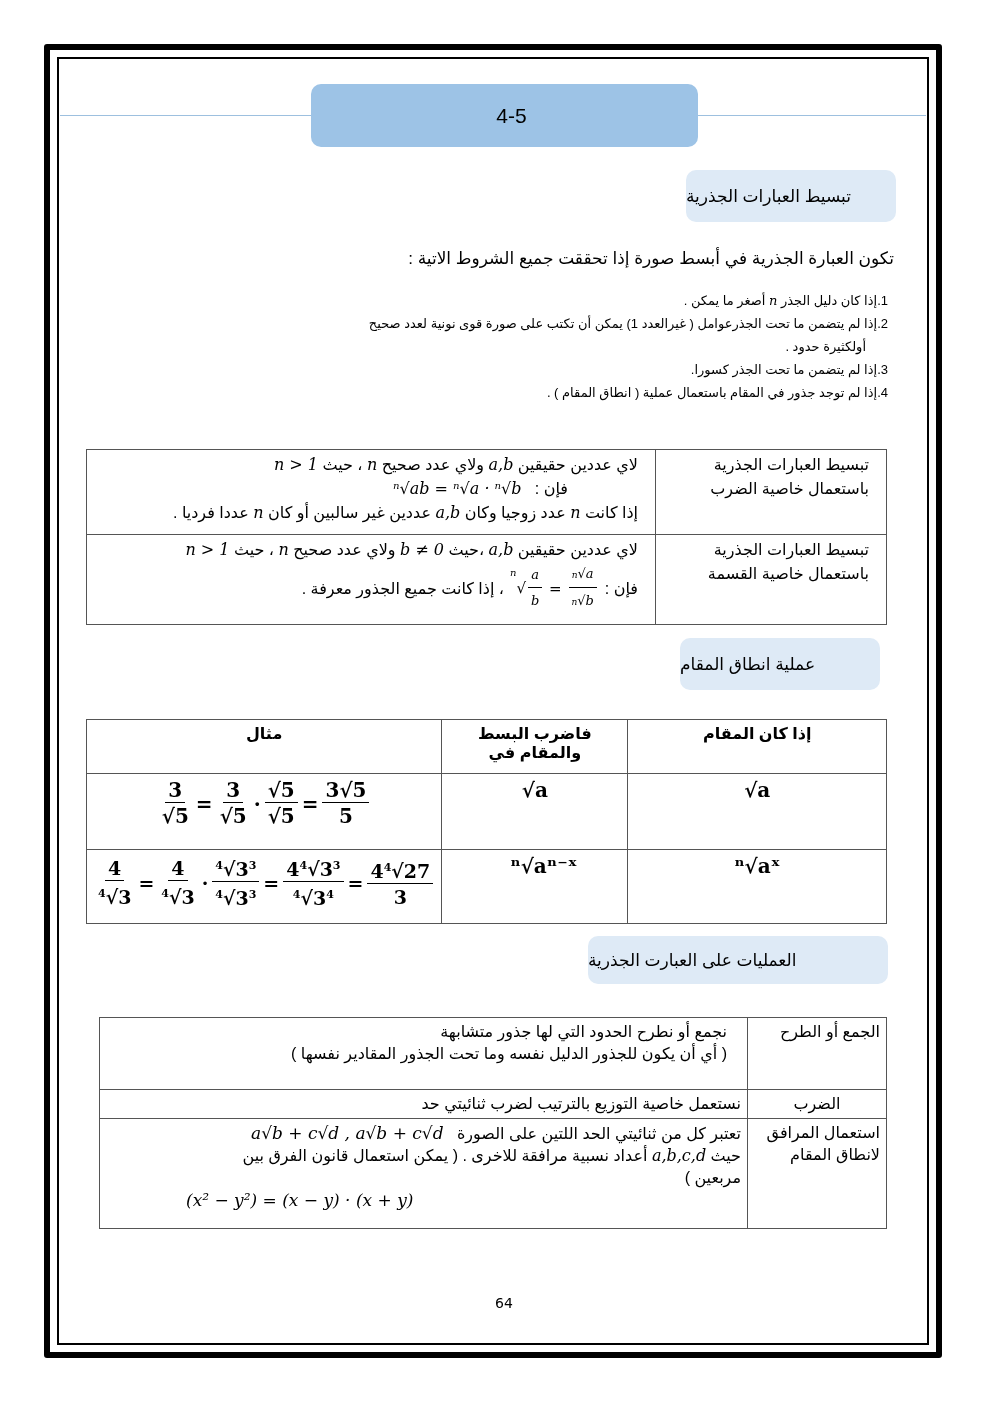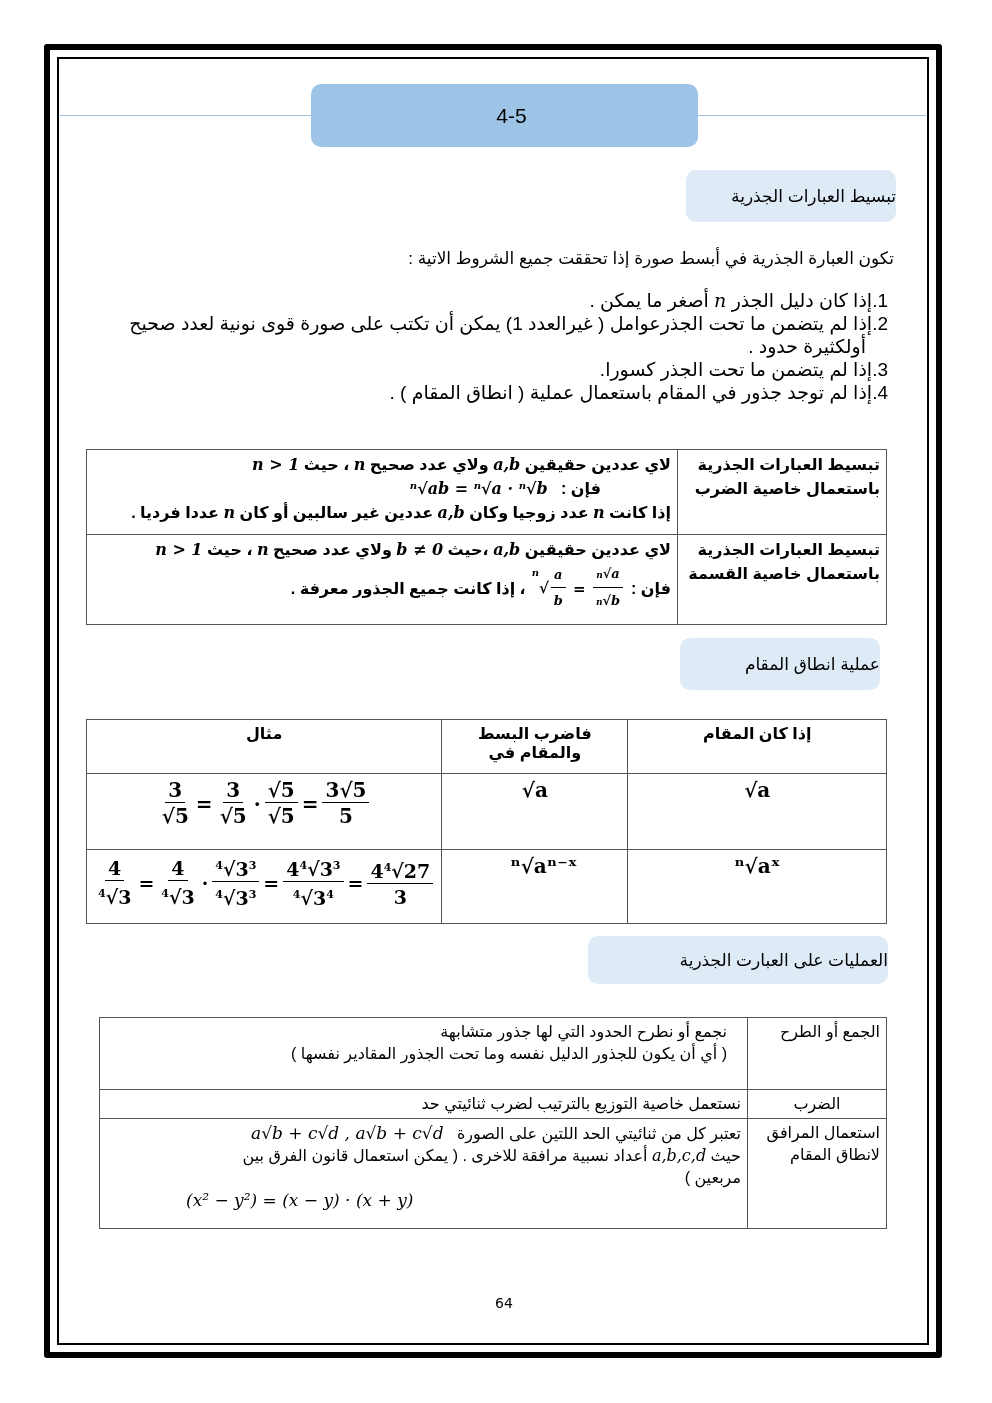--- a/index.html
+++ b/index.html
@@ -7,34 +7,34 @@
          font-family:"Liberation Sans", "DejaVu Sans", sans-serif; color:#000; }
   .outer-frame { position:absolute; left:44px; top:44px; width:898px; height:1314px;
                  border:6px solid #000; border-radius:3px; box-sizing:border-box; }
   .inner-frame { position:absolute; left:57px; top:57px; width:872px; height:1288px;
                  border:2px solid #000; box-sizing:border-box; }
   .title-line { position:absolute; left:60px; top:115px; width:866px; height:1px; background:#9dc0df; }
   .title-pill { position:absolute; left:311px; top:84px; width:387px; height:63px;
                 background:#9dc3e6; border-radius:10px; display:flex; align-items:center;
                 justify-content:center; font-size:21px; direction:rtl; }
   .pill { position:absolute; background:#deeaf6; border-radius:10px; display:flex;
-          align-items:center; justify-content:flex-start; font-size:17px; direction:rtl; }
+          align-items:center; justify-content:flex-end; font-size:17px; direction:rtl; }
   .rtl { direction:rtl; text-align:right; }
   .intro { position:absolute; right:98px; top:248px; font-size:17px; direction:rtl; }
-  .cond-list { position:absolute; right:104px; top:289px; width:790px; font-size:19px;
+  .cond-list { position:absolute; right:104px; top:289px; width:790px; font-size:13px;
                direction:rtl; line-height:23px; margin:0; padding:0; list-style:none; }
   .cond-list li { position:relative; padding-right:0; }
   .num { font-family:"Liberation Sans", sans-serif; }
   .indent { padding-right:22px; display:block; }
   .m { font-family:"DejaVu Serif", "Liberation Serif", serif; font-style:italic; direction:ltr; unicode-bidi:isolate; }
   .mu { font-family:"DejaVu Serif", "Liberation Serif", serif; direction:ltr; unicode-bidi:isolate; }
   table { border-collapse:collapse; position:absolute; }
   td, th { border:1.5px solid #555; vertical-align:top; font-weight:normal; }
   .t1 { left:86px; top:449px; width:801px; font-size:16px; }
-  .t1 td { padding:3px 6px; line-height:24px;font-weight:bold; }
+  .t1 td { padding:3px 17px; line-height:24px; }
   .t2 { left:86px; top:719px; width:801px; font-size:16px; }
   .t2 td { padding:4px 6px; text-align:center;font-weight:bold; }
   .t3 { left:99px; top:1017px; width:788px; font-size:16px; }
   .t3 td { padding:3px 6px; line-height:22px; }
   .frac { display:inline-flex; flex-direction:column; align-items:center; vertical-align:middle; margin:0 2px; }
   .frac .nu { border-bottom:1.5px solid #000; padding:0 3px; line-height:24px; }
   .frac .de { line-height:26px; padding:0 3px; }
   .rad { position:relative; display:inline-block; }
   .rad .idx { font-size:10px; vertical-align:top; position:relative; top:-2px; }
   .eq-big { font-size:20px; display:flex; align-items:center; justify-content:center; gap:2px; direction:ltr; }

